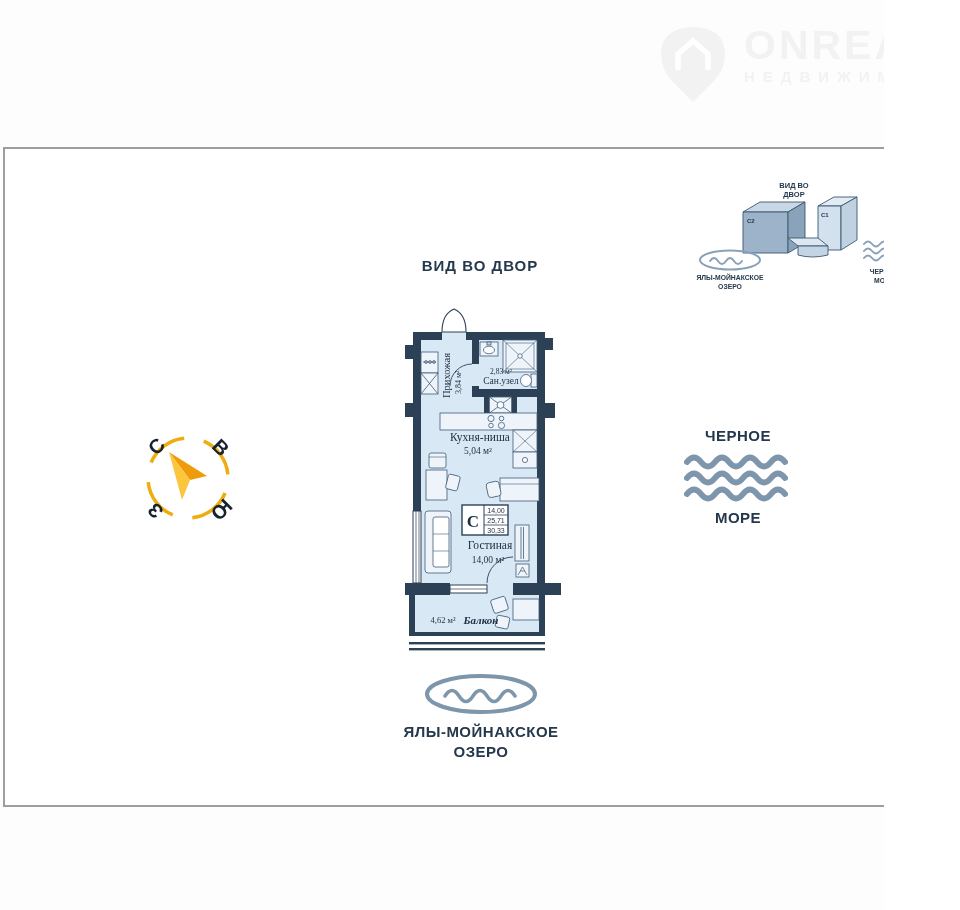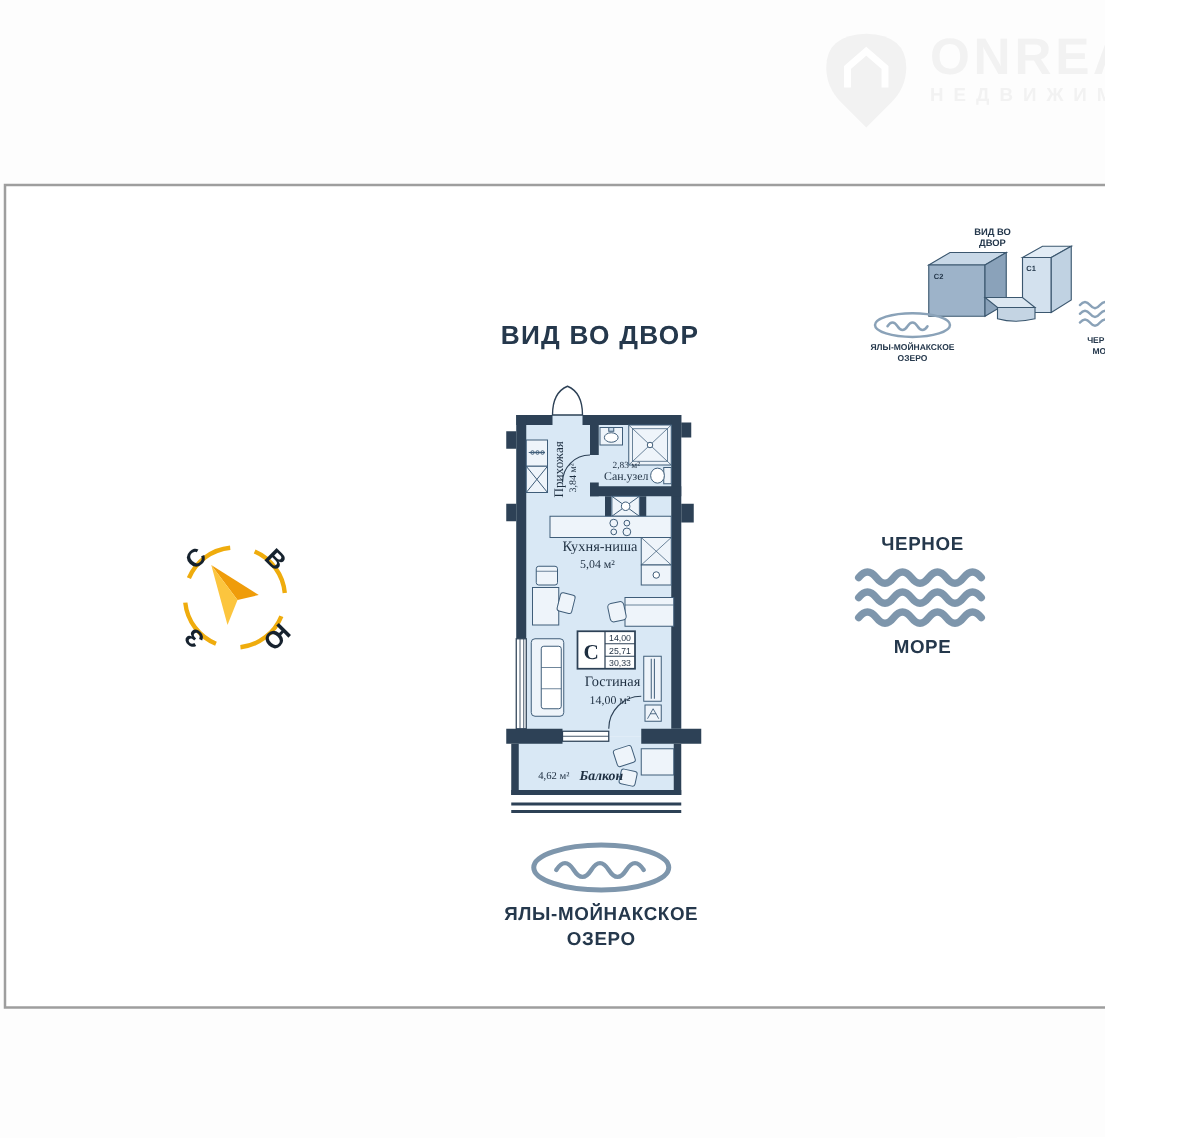--- a/index.html
+++ b/index.html
@@ -14,21 +14,21 @@
   .logo-brand { font-size:41px; font-weight:800; letter-spacing:3px; line-height:42px; color:#f2f2f2; }
   .logo-tagline { font-size:15px; font-weight:700; letter-spacing:8px; color:#f2f2f2; margin-top:2px; }
   
   .frame {
     position:absolute; left:3px; top:147px; width:950px; height:660px;
     background:#ffffff; border:2px solid #9e9e9e;
   }
   .mini-diagram { position:absolute; left:688px; top:172px; }
   .view-title {
     position:absolute; left:390px; top:257px; width:180px; text-align:center;
-    font-size:21px; font-weight:bold; letter-spacing:1px; color:#25384c;
+    font-size:15px; font-weight:bold; letter-spacing:1px; color:#25384c;
   }
   .floorplan { position:absolute; left:400px; top:306px; }
   .compass { position:absolute; left:133px; top:420px; }
   .sea-block { position:absolute; left:676px; top:426px; width:124px; text-align:center; }
   .lake-block { position:absolute; left:398px; top:672px; width:166px; text-align:center; }
   .geo-label { font-size:15px; font-weight:bold; letter-spacing:0.5px; color:#25384c; line-height:20px; }
   .sea-block svg { display:block; margin:6px auto 4px auto; }
   .lake-block svg { display:block; margin:0 auto 6px auto; }
 </style>
 </head>

